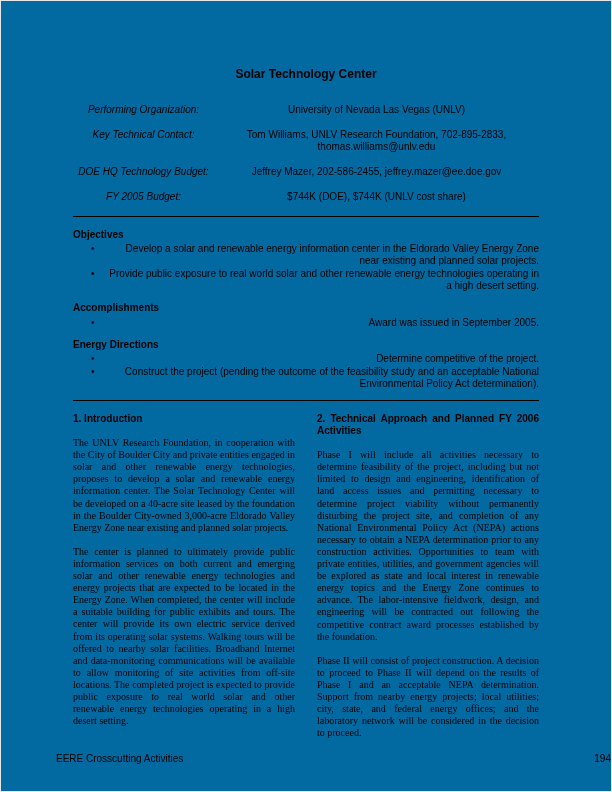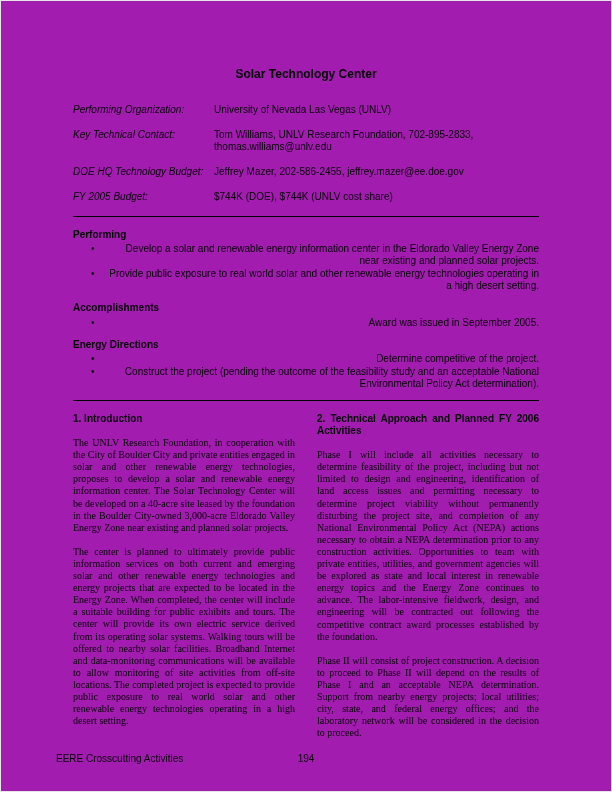--- a/index.html
+++ b/index.html
@@ -5,21 +5,21 @@
   html, body {
     margin: 0;
     padding: 0;
     background: #ffffff;
   }
   .page {
     position: relative;
     width: 612px;
     height: 792px;
     margin: 0 auto;
-    background: #a21caf;
+    background: #0369a1;
     box-sizing: border-box;
     border: 1px solid #e6e6e6;
     font-family: "Liberation Sans", "DejaVu Sans", sans-serif;
     font-size: 10px;
     color: #000000;
     line-height: 1.21;
   }
   .content {
     position: absolute;
     top: 66px;
@@ -27,20 +27,21 @@
     right: 72px;
   }
   .doc-title {
     font-size: 12px;
     font-weight: bold;
     text-align: center;
     margin: 0 0 22px 0;
   }
   .meta {
     margin-bottom: 6px;
+    text-align: center;
   }
   .meta-row {
     display: flex;
     margin-bottom: 13px;
   }
   .meta-label {
     flex: 0 0 141px;
     font-style: italic;
   }
   .meta-value {
@@ -103,21 +104,21 @@
     bottom: 26px;
     font-size: 10px;
   }
   .footer-left {
     position: absolute;
     left: 55px;
     bottom: 0;
   }
   .footer-page {
     display: block;
-    text-align: center;
+    text-align: right;
   }
 </style>
 </head>
 <body>
 
 <div class="page">
   <div class="content">
 
     <h1 class="doc-title">Solar Technology Center</h1>
 
@@ -136,21 +137,21 @@
       </div>
       <div class="meta-row">
         <span class="meta-label">FY 2005 Budget:</span>
         <span class="meta-value">$744K (DOE), $744K (UNLV cost share)</span>
       </div>
     </div>
 
     <hr class="rule">
 
     <div class="section">
-      <h2 class="section-heading">Performing</h2>
+      <h2 class="section-heading">Objectives</h2>
       <ul class="bullets">
         <li>Develop a solar and renewable energy information center in the Eldorado Valley Energy Zone near existing and planned solar projects.</li>
         <li>Provide public exposure to real world solar and other renewable energy technologies operating in a high desert setting.</li>
       </ul>
     </div>
 
     <div class="section">
       <h2 class="section-heading">Accomplishments</h2>
       <ul class="bullets">
         <li>Award was issued in September 2005.</li>

